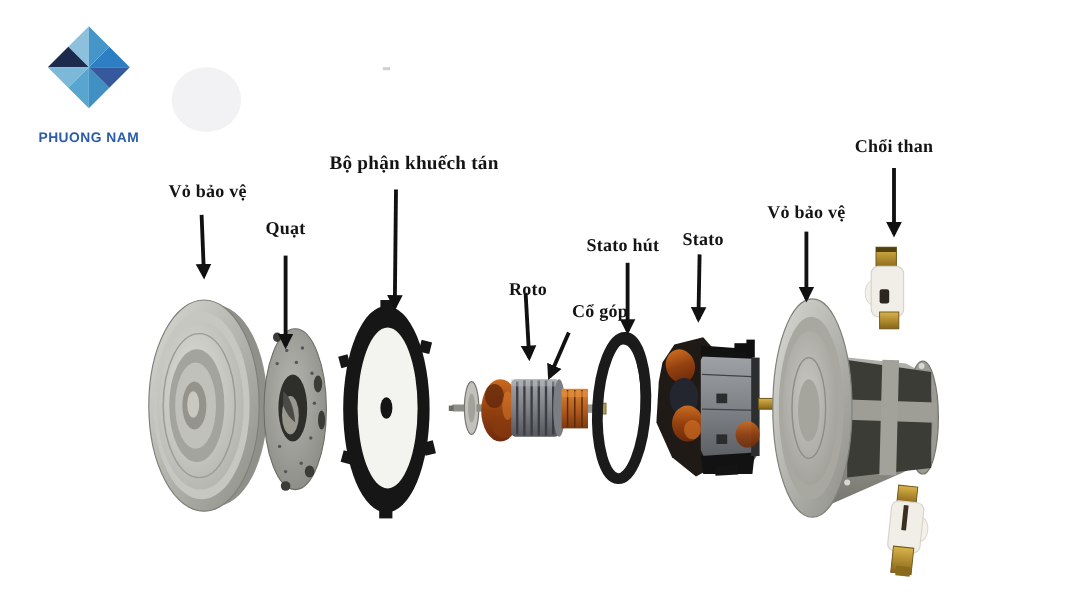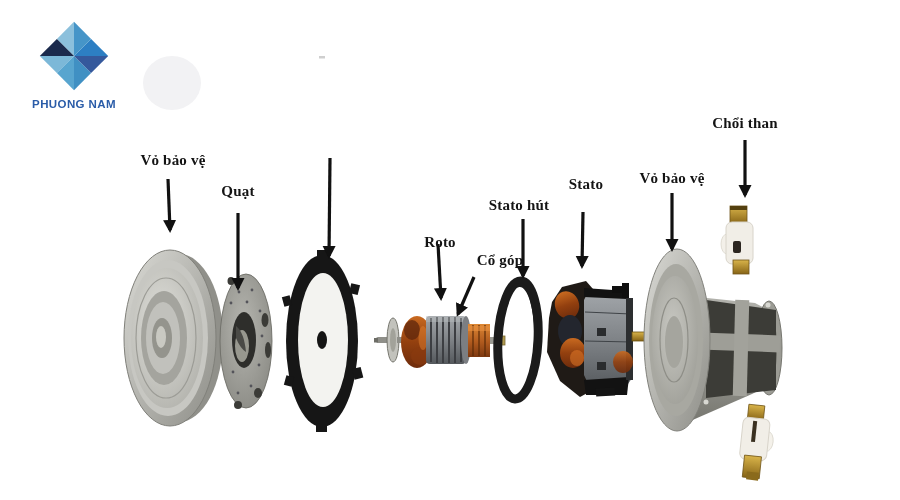--- a/index.html
+++ b/index.html
@@ -10,21 +10,21 @@
   #art{position:absolute;left:0;top:0;}
   .part-label{
     position:absolute;transform:translateX(-50%);
     font-weight:bold;font-size:15px;line-height:1.15;color:#141414;
     white-space:nowrap;letter-spacing:0.2px;
   }
   .part-label.big{font-size:16px;}
   #logo{position:absolute;left:26px;top:20px;width:96px;text-align:center;}
   #logo-text{
     font-family:"Liberation Sans",sans-serif;font-weight:bold;
-    font-size:11.5px;color:#2a5ca8;letter-spacing:0.4px;margin-top:2px;
+    font-size:11.5px;color:#2a5ca8;letter-spacing:0.4px;margin-top:12px;
   }
 </style>
 </head>
 <body>
 
 <div id="canvas">
 
   <svg id="art" width="900" height="500" viewBox="0 0 900 500">
     <defs>
       <marker id="ah" markerUnits="userSpaceOnUse" markerWidth="15" markerHeight="15" refX="10" refY="7" orient="auto">
@@ -230,24 +230,25 @@
       <line x1="474" y1="277" x2="458" y2="314"></line>
       <line x1="523" y1="219" x2="523" y2="276"></line>
       <line x1="583" y1="212" x2="582" y2="266"></line>
       <line x1="672" y1="193" x2="672" y2="249"></line>
       <line x1="745" y1="140" x2="745" y2="195"></line>
     </g>
   </svg>
 
   <div class="part-label" style="left:173px;top:152px">Vỏ bảo vệ</div>
   <div class="part-label" style="left:238px;top:183px">Quạt</div>
+  <div class="part-label big" style="left:345px;top:128px">Bộ phận khuếch tán</div>
   <div class="part-label" style="left:440px;top:234px">Roto</div>
   <div class="part-label" style="left:500px;top:252px">Cổ góp</div>
   <div class="part-label" style="left:519px;top:197px">Stato hút</div>
-  <div class="part-label" style="left:586px;top:176px">Stato</div>
+  <div class="part-label" style="left:586px;top:192px">Stato</div>
   <div class="part-label" style="left:672px;top:170px">Vỏ bảo vệ</div>
   <div class="part-label" style="left:745px;top:115px">Chổi than</div>
 
   <div id="logo">
     <svg width="74" height="72" viewBox="0 0 80 80">
       <polygon points="40,2 21,21 40,40" fill="#8cc0dc"></polygon>
       <polygon points="21,21 2,40 40,40" fill="#1b2a4d"></polygon>
       <polygon points="2,40 21,59 40,40" fill="#7cb8d8"></polygon>
       <polygon points="21,59 40,78 40,40" fill="#58a5cf"></polygon>
       <polygon points="40,78 59,59 40,40" fill="#4090c3"></polygon>

